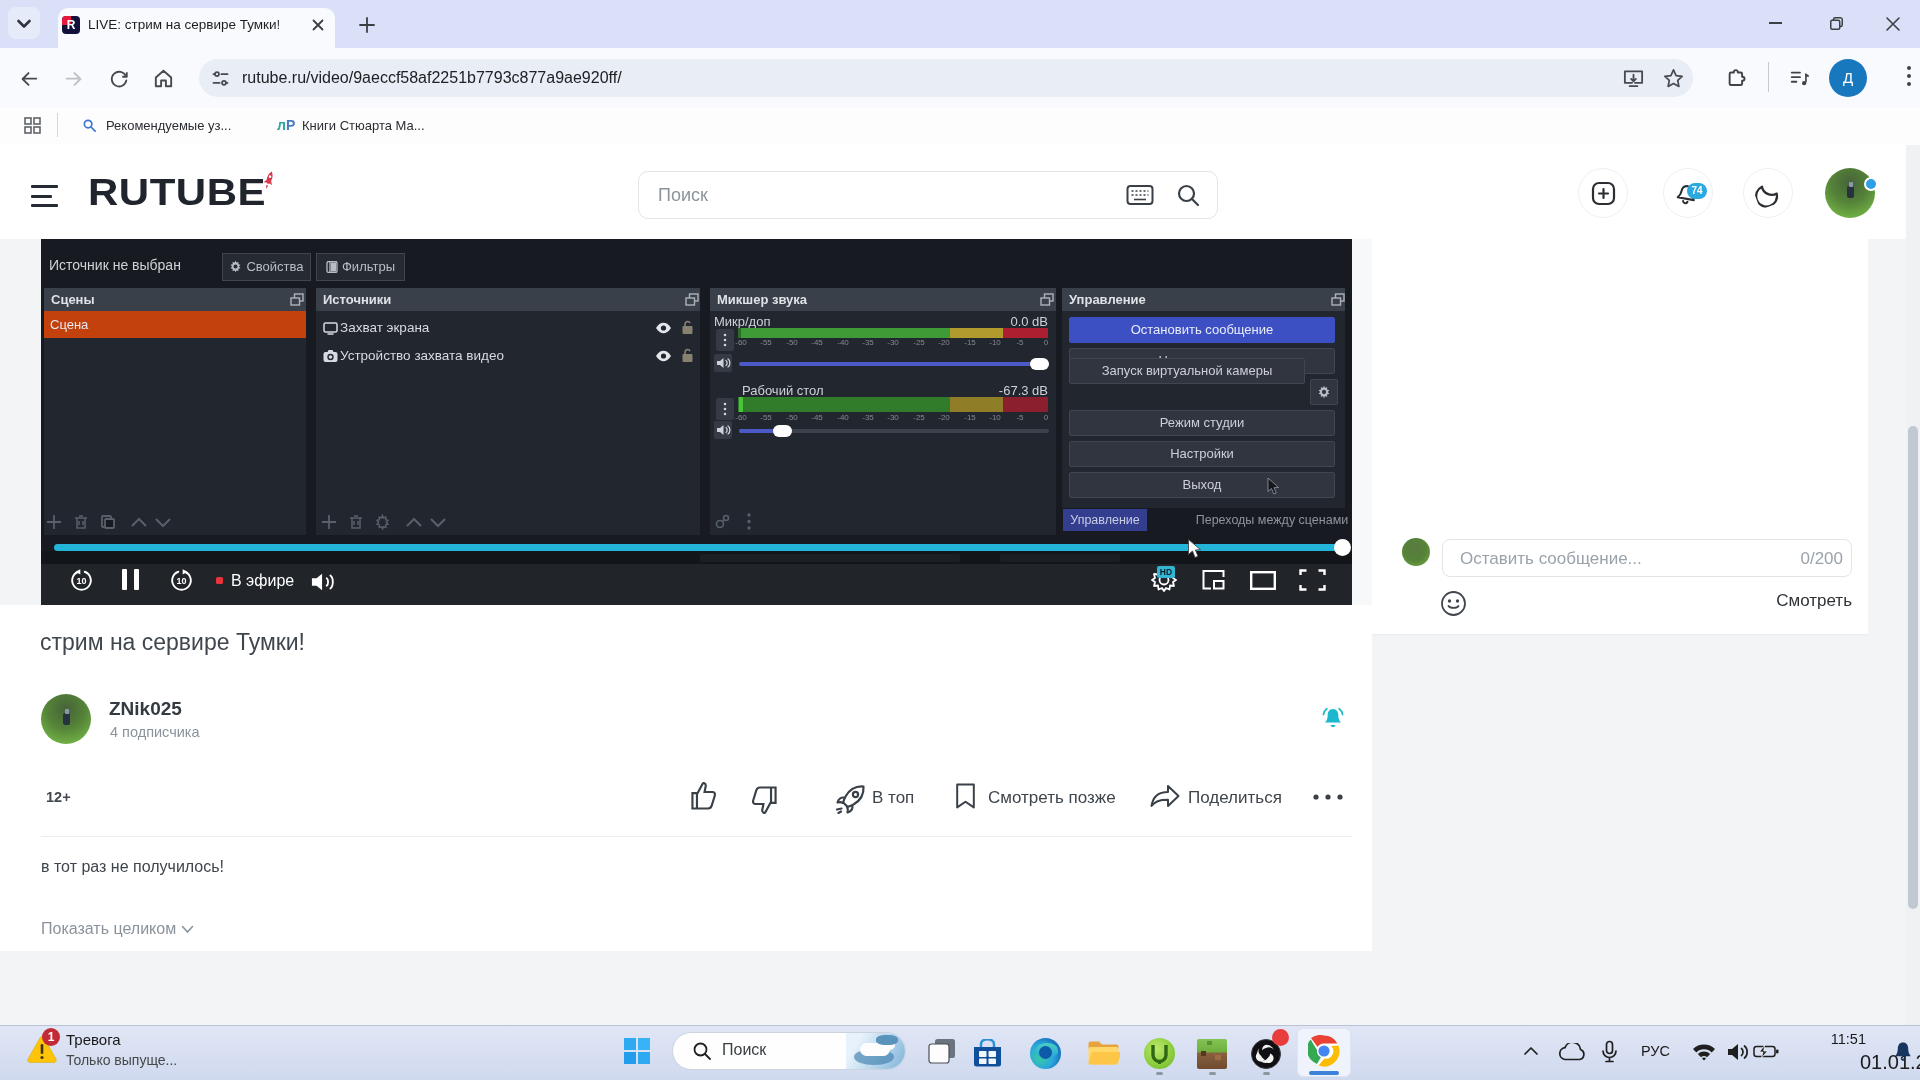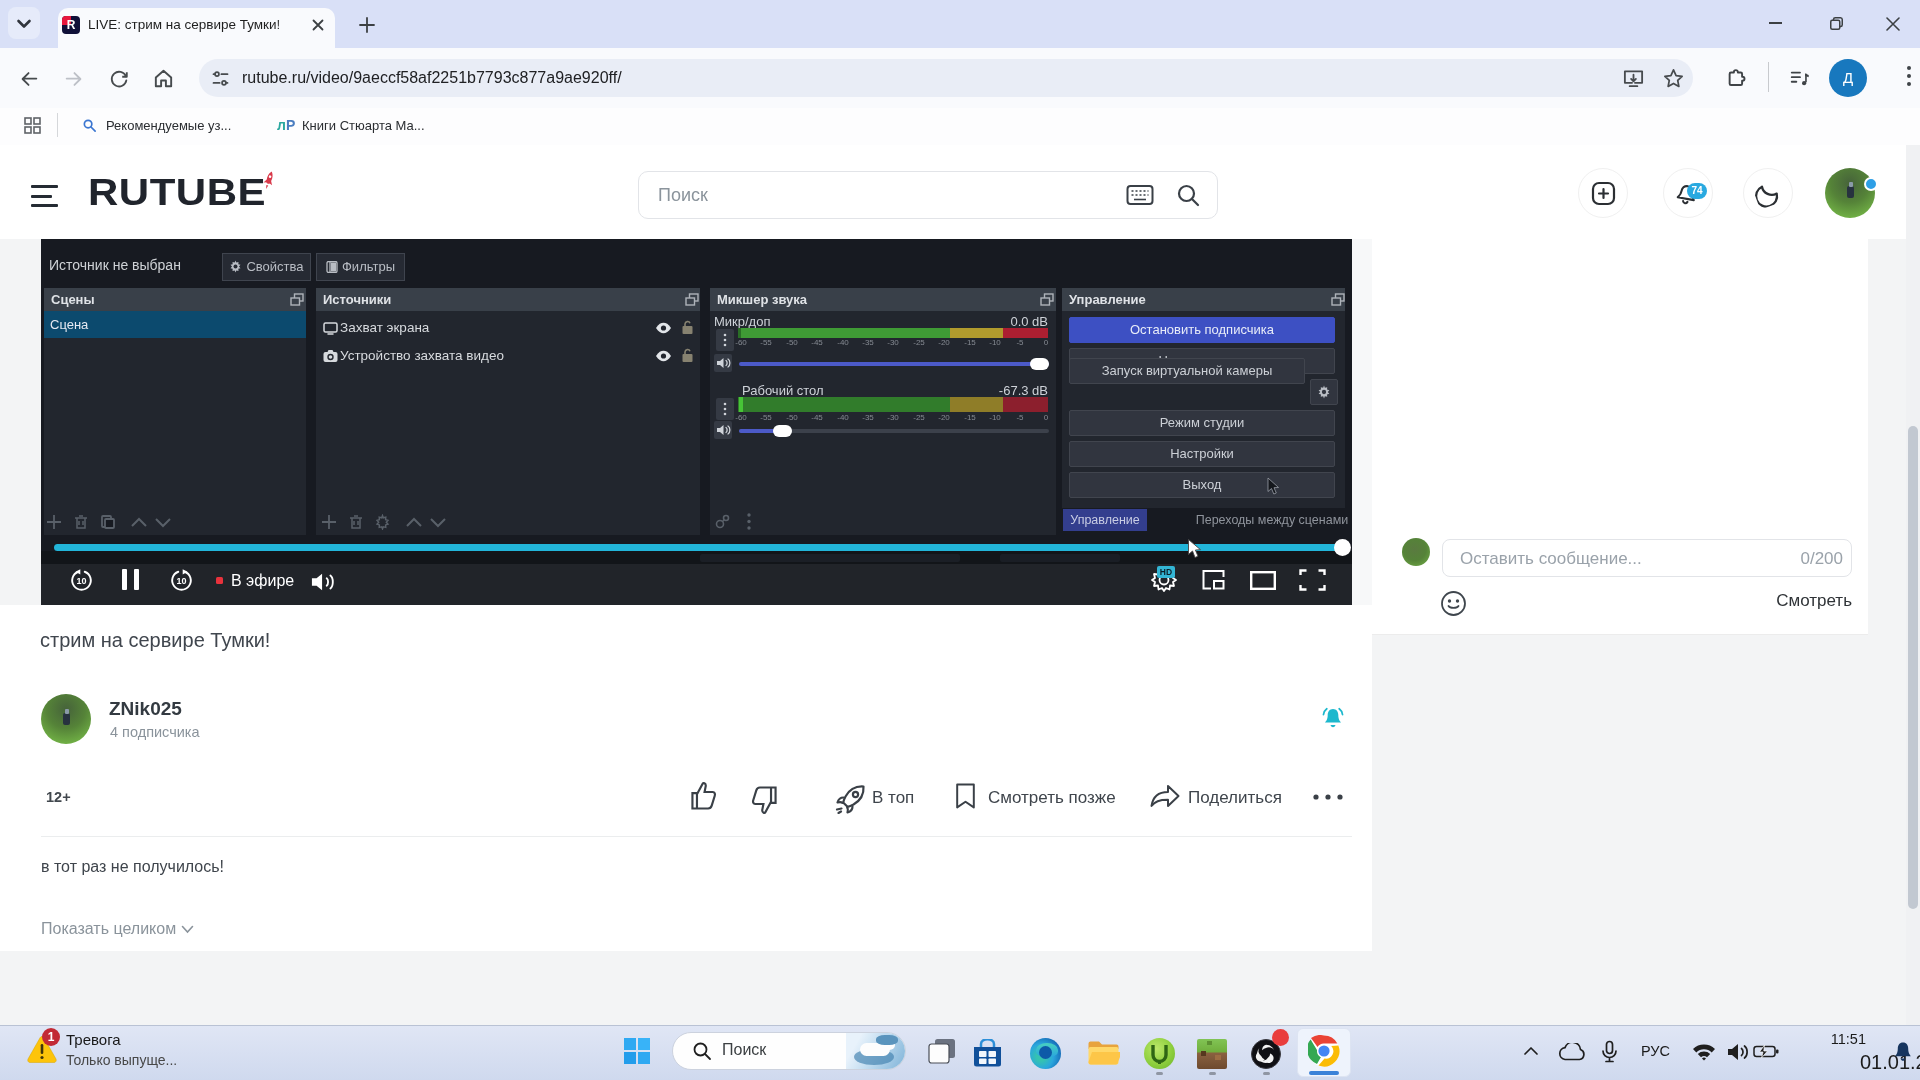--- a/index.html
+++ b/index.html
@@ -234,21 +234,21 @@
 <div class="abs" style="left:1440px;top:590px;">
       <svg width="27" height="27" viewBox="0 0 27 27" fill="none" stroke="#3f464d" stroke-width="1.8">
         <circle cx="13.5" cy="13.5" r="11.5"></circle>
         <circle cx="9.5" cy="11" r="0.8" fill="#3f464d"></circle>
         <circle cx="17.5" cy="11" r="0.8" fill="#3f464d"></circle>
         <path d="M8.5 16 C10 18.5 17 18.5 18.5 16" stroke-linecap="round"></path>
       </svg>
     </div>
 <div class="abs" style="left:1732px;top:591px;width:120px;height:20px;font-size:17px;color:#2f3337;text-align:right;">Смотреть</div>
 
-<div class="abs" style="left:40px;top:629px;font-size:20px;color:#40464e;">стрим на сервире Тумки!</div>
+<div class="abs" style="left:40px;top:629px;font-size:23px;color:#40464e;">стрим на сервире Тумки!</div>
 <div class="abs" style="left:41px;top:694px;width:50px;height:50px;border-radius:50%;background:radial-gradient(circle at 50% 30%,#46633a,#558338 45%,#6fae44 80%,#85c254);overflow:hidden;">
   <div class="abs" style="left:22px;top:19px;width:7px;height:12px;background:#27323f;border-radius:2px;"></div>
   <div class="abs" style="left:23.5px;top:15px;width:4px;height:5px;background:#8a9aa8;border-radius:1px;"></div>
 </div>
 <div class="abs" style="left:109px;top:698px;font-size:19px;font-weight:bold;color:#333a41;">ZNik025</div>
 <div class="abs" style="left:110px;top:724px;font-size:14.5px;color:#8a939b;">4 подписчика</div>
 <div class="abs" style="left:1319px;top:705px;">
       <svg width="28" height="28" viewBox="0 0 28 28">
         <path d="M14 4 C10.5 4 8.7 6.8 8.7 10 C8.7 15 6.8 16.3 6 17.6 H22 C21.2 16.3 19.3 15 19.3 10 C19.3 6.8 17.5 4 14 4 Z" fill="#1db8cd"></path>
         <path d="M11.5 20 C12 21.5 13 22.2 14 22.2 C15 22.2 16 21.5 16.5 20 Z" fill="#1db8cd"></path>
@@ -323,21 +323,21 @@
 
 <div class="obspanel" style="left:44px;top:288px;width:262px;height:247px;">
       <div class="obshead">Сцены</div>
     </div>
 <div class="abs" style="left:290px;top:293px;">
       <svg width="14" height="13" viewBox="0 0 14 13" fill="none" stroke="#aeb3ba" stroke-width="1.4">
         <rect x="4.5" y="1" width="8.5" height="7"></rect>
         <rect x="1" y="5" width="8.5" height="7" fill="#394049"></rect>
       </svg>
     </div>
-<div class="abs" style="left:44px;top:311px;width:262px;height:27px;background:#0c4a6e;color:#e6e9f2;font-size:13px;line-height:27px;padding-left:6px;">Сцена</div>
+<div class="abs" style="left:44px;top:311px;width:262px;height:27px;background:#c2410c;color:#e6e9f2;font-size:13px;line-height:27px;padding-left:6px;">Сцена</div>
 
 <div class="obspanel" style="left:316px;top:288px;width:384px;height:247px;">
       <div class="obshead">Источники</div>
     </div>
 <div class="abs" style="left:685px;top:293px;">
       <svg width="14" height="13" viewBox="0 0 14 13" fill="none" stroke="#aeb3ba" stroke-width="1.4">
         <rect x="4.5" y="1" width="8.5" height="7"></rect>
         <rect x="1" y="5" width="8.5" height="7" fill="#394049"></rect>
       </svg>
     </div>
@@ -479,21 +479,21 @@
 
 <div class="obspanel" style="left:1062px;top:288px;width:283px;height:220px;">
       <div class="obshead">Управление</div>
     </div>
 <div class="abs" style="left:1331px;top:293px;">
       <svg width="14" height="13" viewBox="0 0 14 13" fill="none" stroke="#aeb3ba" stroke-width="1.4">
         <rect x="4.5" y="1" width="8.5" height="7"></rect>
         <rect x="1" y="5" width="8.5" height="7" fill="#394049"></rect>
       </svg>
     </div>
-<div class="ctlbtn" style="left:1069px;top:317px;background:#3d50c3;border-color:#3d50c3;color:#e8ecf8;">Остановить подписчика</div>
+<div class="ctlbtn" style="left:1069px;top:317px;background:#3d50c3;border-color:#3d50c3;color:#e8ecf8;">Остановить сообщение</div>
 <div class="ctlbtn" style="left:1069px;top:348px;">Начать запись</div>
 <div class="ctlbtn" style="left:1069px;top:358px;width:236px;">Запуск виртуальной камеры</div>
 <div class="ctlbtn" style="left:1310px;top:379px;width:28px;">
       <svg style="margin:5px auto;" width="14" height="14" viewBox="0 0 13 13">
         <path d="M6.5 0.5 L7.3 2.5 L9.5 2 L9.3 4.2 L11.5 4.8 L10 6.5 L11.5 8.2 L9.3 8.8 L9.5 11 L7.3 10.5 L6.5 12.5 L5.7 10.5 L3.5 11 L3.7 8.8 L1.5 8.2 L3 6.5 L1.5 4.8 L3.7 4.2 L3.5 2 L5.7 2.5 Z" fill="#b9bdc4"></path>
         <circle cx="6.5" cy="6.5" r="2" fill="#31353f"></circle>
       </svg>
     </div>
 <div class="ctlbtn" style="left:1069px;top:410px;">Режим студии</div>
 <div class="ctlbtn" style="left:1069px;top:441px;">Настройки</div>

